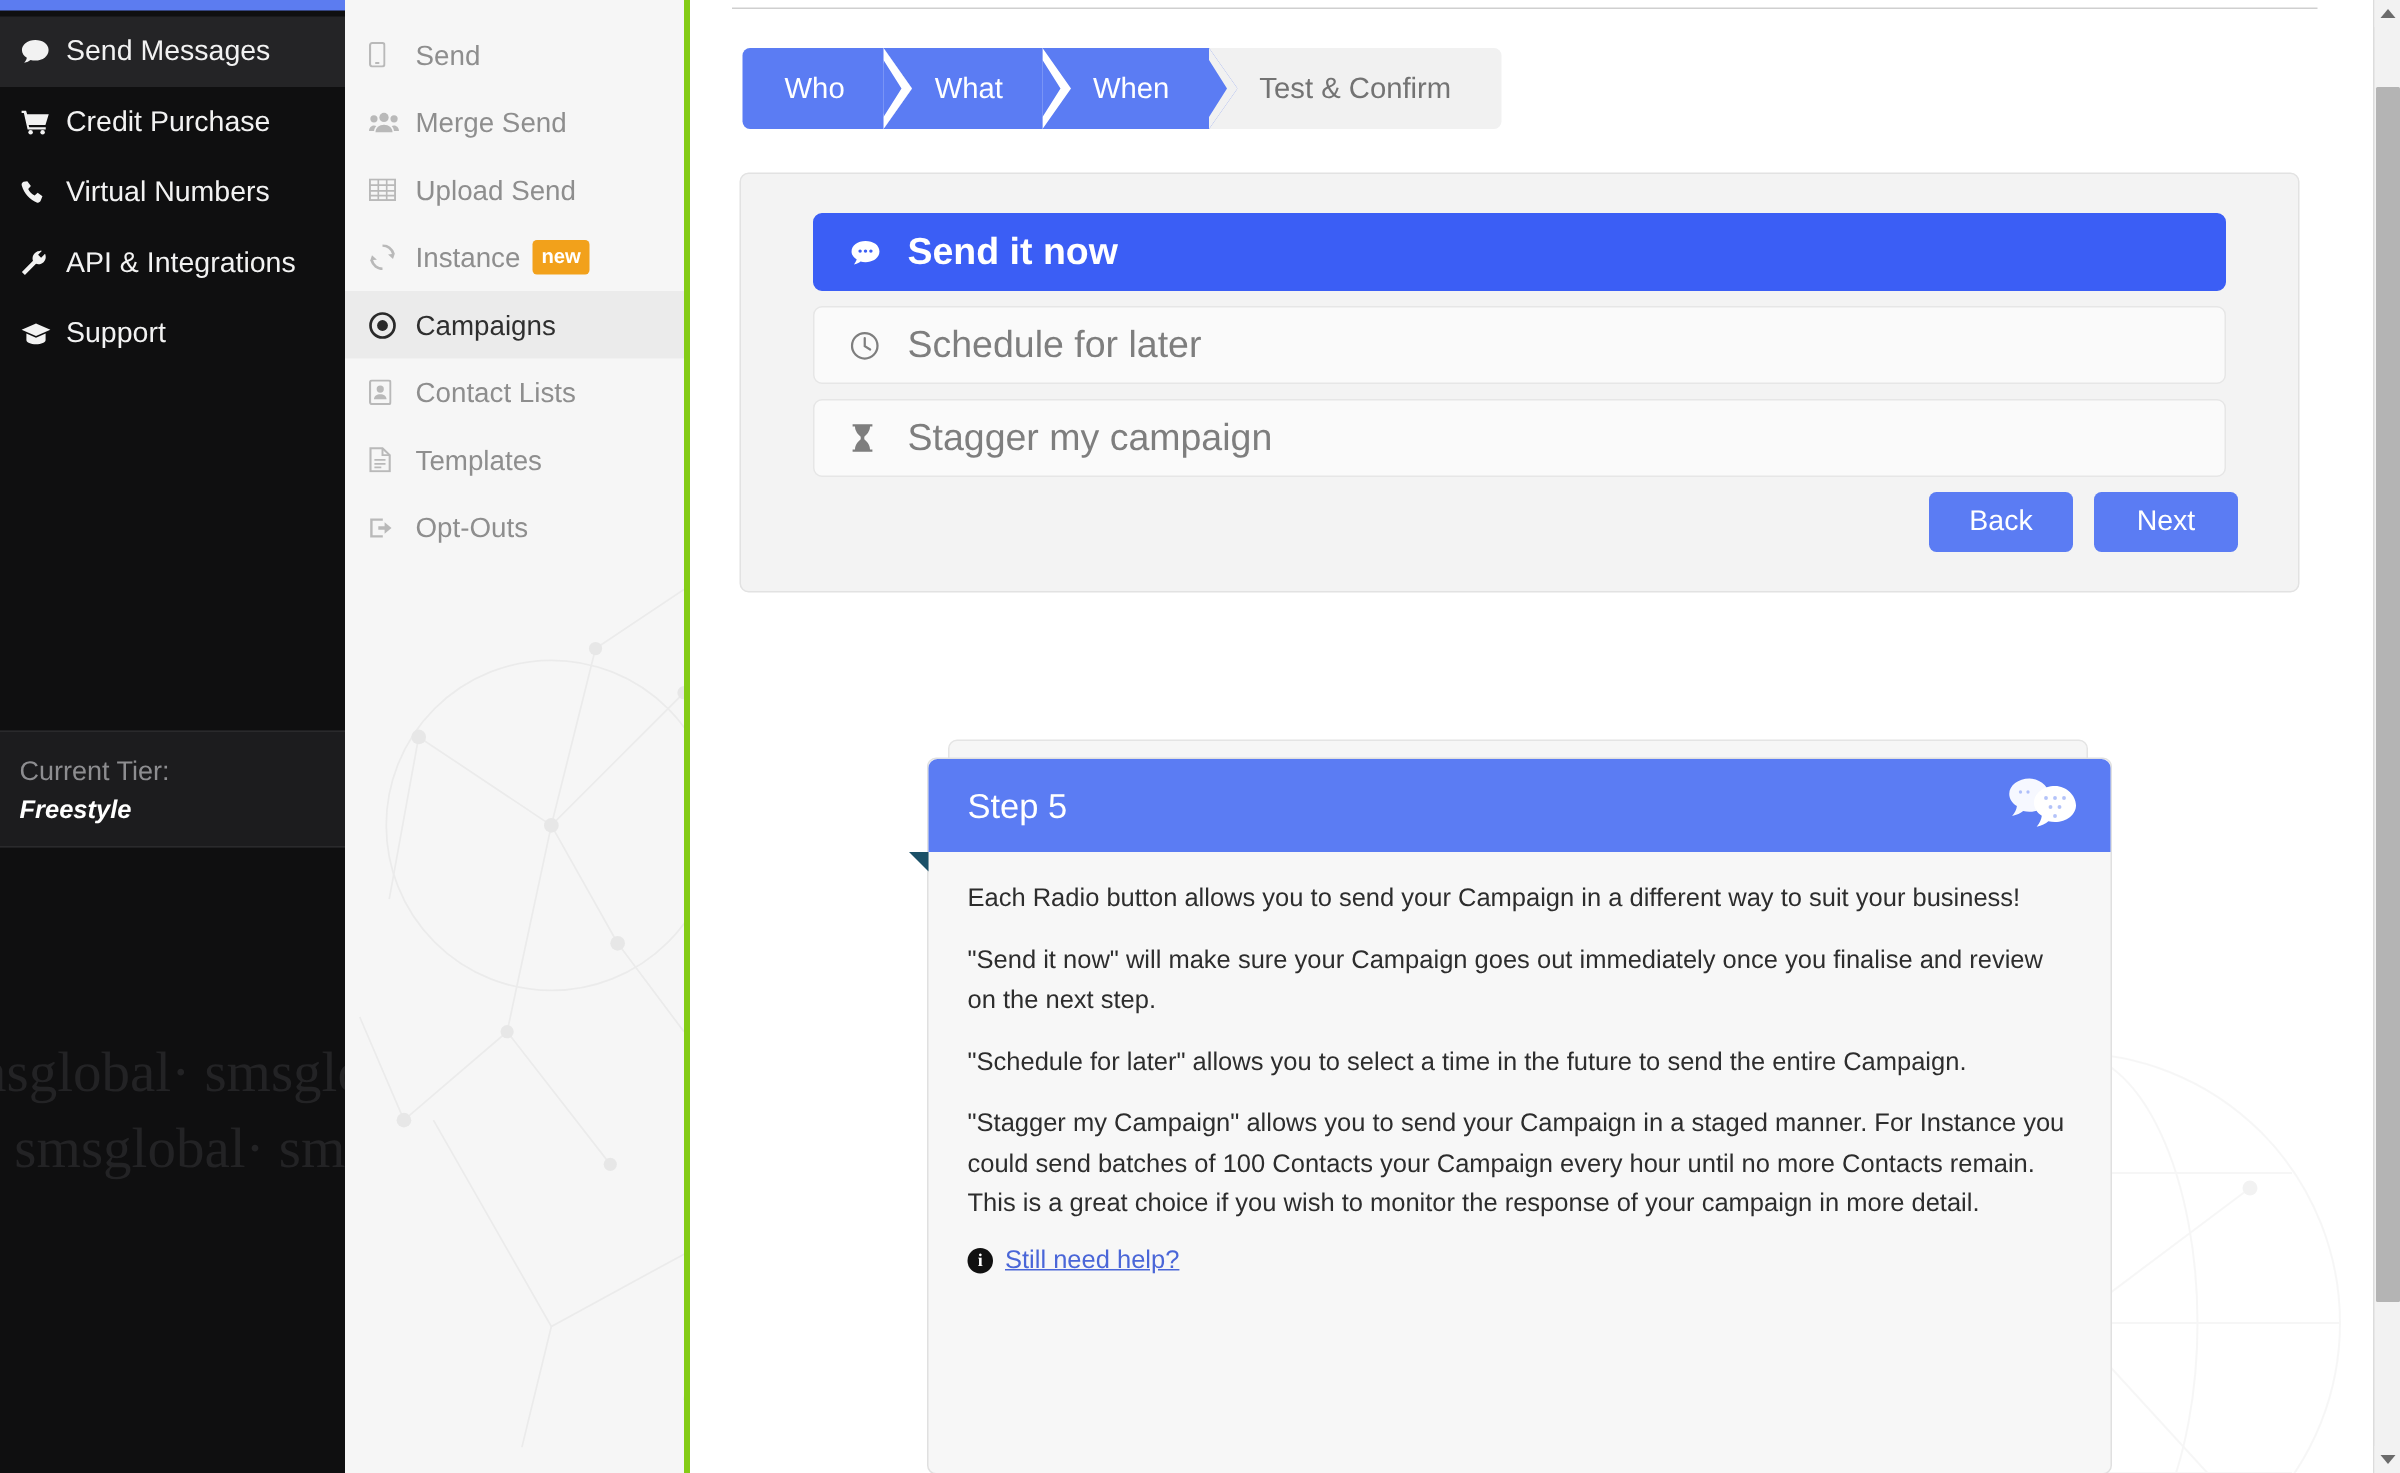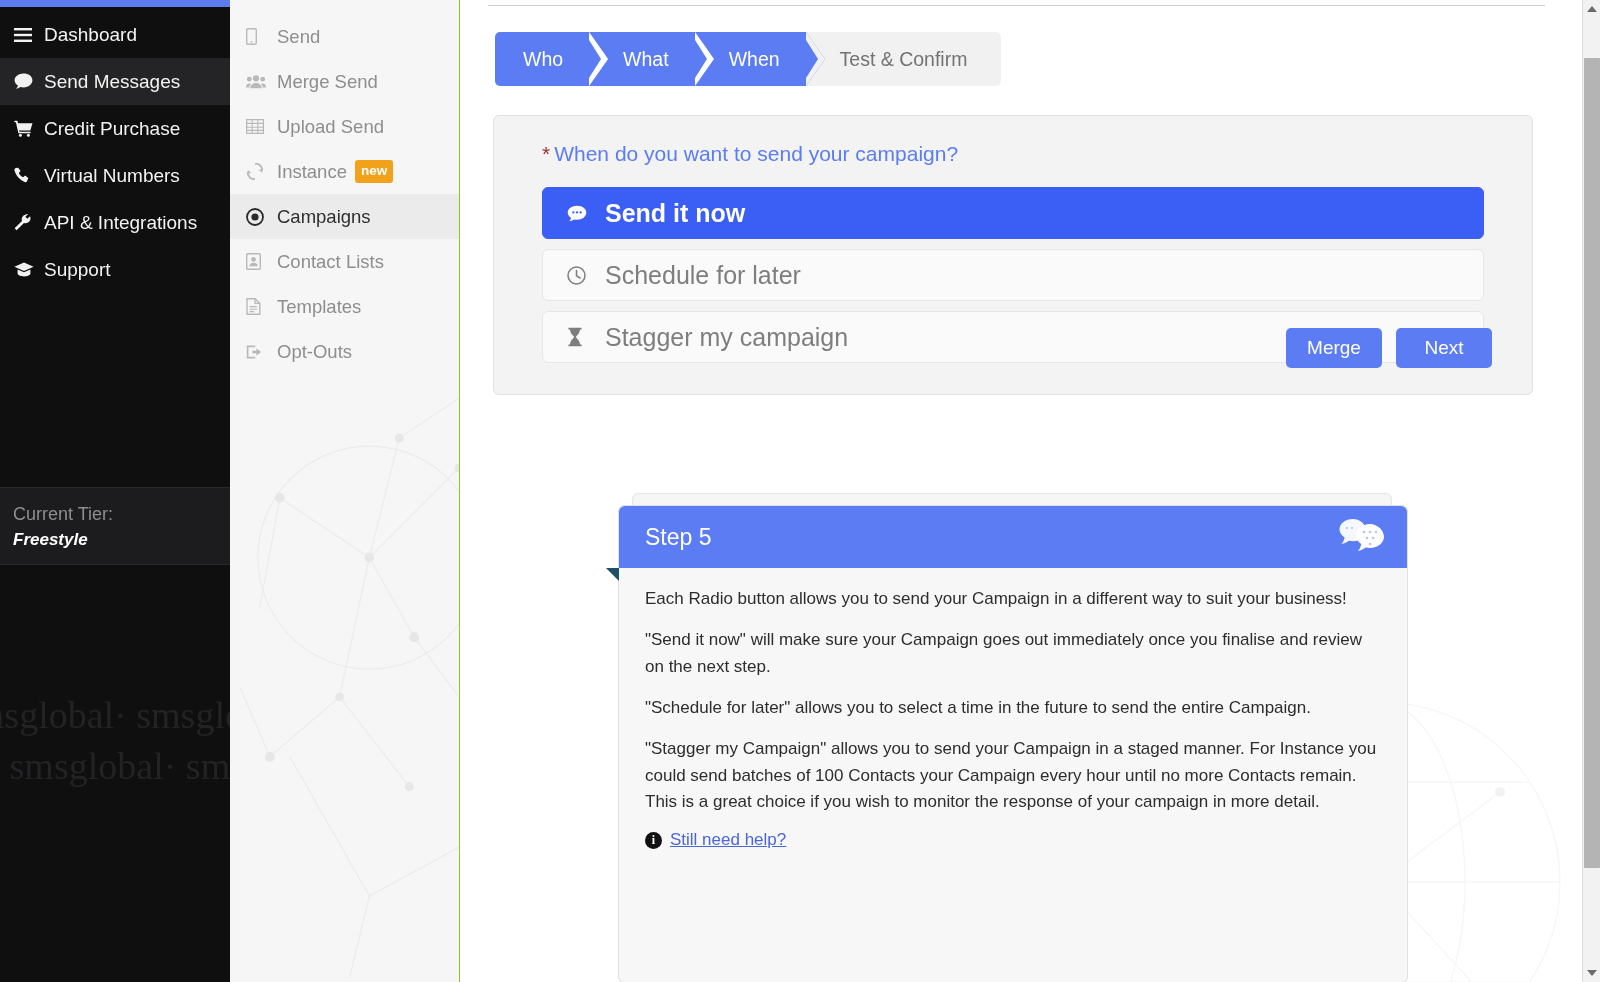--- a/index.html
+++ b/index.html
@@ -68,21 +68,21 @@
   }
   .tier-label { color: #8d8d90; font-size: 18px; line-height: 1.45; }
   .tier-value { color: #ffffff; font-size: 17px; font-style: italic; font-weight: bold; line-height: 1.5; }
 
   
   .submenu {
     position: relative;
     width: 230px; height: 982px;
     flex: 0 0 230px;
     background: #f6f6f6;
-    border-right: 1px solid #84cc16;
+    border-right: 4px solid #84cc16;
     overflow: hidden;
   }
   .submenu-bg {
     position: absolute; inset: 0;
     opacity: 0.55;
     pointer-events: none;
   }
   .submenu-list { position: relative; z-index: 2; padding-top: 14px; }
   .sub-item {
     display: flex; align-items: center;
@@ -337,30 +337,20 @@
 </head>
 <body>
 
 <div class="app">
 
   <aside class="sidebar">
     <div class="sidebar-topbar"></div>
 
     <nav class="nav-list">
 
-      <div class="nav-item">
-        <span class="ico">
-          <svg width="18" height="14" viewBox="0 0 18 14">
-              <rect x="0" y="0" width="18" height="2.4" fill="currentColor"></rect>
-              <rect x="0" y="5.8" width="18" height="2.4" fill="currentColor"></rect>
-              <rect x="0" y="11.6" width="18" height="2.4" fill="currentColor"></rect>
-            </svg>
-        </span>
-        <span class="nav-label">Dashboard</span>
-      </div>
 
       <div class="nav-item active">
         <span class="ico">
           <svg width="19" height="17" viewBox="0 0 19 17">
               <path d="M9.5 0.6C4.5 0.6 0.6 3.6 0.6 7.3c0 2.1 1.3 4 3.3 5.2-0.2 1-0.8 2.3-1.8 3.3 1.8-0.3 3.3-1 4.3-1.8 1 0.3 2 0.4 3.1 0.4 5 0 8.9-3 8.9-7.1S14.5 0.6 9.5 0.6z" fill="currentColor"></path>
             </svg>
         </span>
         <span class="nav-label">Send Messages</span>
       </div>
 
@@ -568,23 +558,20 @@
             <path d="M0 0 L19 27 L0 54 Z" fill="#5b7cf3"></path>
             <path d="M0 0 L19 27 L0 54 L0 46 L12 27 L0 8 Z" fill="#f1f1f1"></path>
           </svg>
       </div>
       <div class="step pending">
         <span>Test &amp; Confirm</span>
       </div>
     </div>
 
     <section class="card">
-      <div class="question">
-        <span class="req">*</span><span>When do you want to send your campaign?</span>
-      </div>
 
       <div class="radio-opt selected">
         <span class="ico">
           <svg width="20" height="17" viewBox="0 0 20 17">
               <path d="M10 0.7C4.8 0.7 0.7 3.8 0.7 7.6c0 2.1 1.3 4 3.4 5.3-0.2 1.1-0.9 2.4-1.9 3.4 1.9-0.3 3.5-1 4.5-1.9 1 0.3 2.1 0.4 3.3 0.4 5.2 0 9.3-3.1 9.3-7.2S15.2 0.7 10 0.7z" fill="currentColor"></path>
               <g fill="#3b5ef5">
                 <circle cx="6.4" cy="7.4" r="1.15"></circle>
                 <circle cx="10" cy="7.4" r="1.15"></circle>
                 <circle cx="13.6" cy="7.4" r="1.15"></circle>
               </g>
@@ -607,21 +594,21 @@
         <span class="ico">
           <svg width="16" height="20" viewBox="0 0 16 20">
               <path d="M1.4 0.8h13.2v1.6H13c0 3-2 5.3-3.8 6.8v1.6c1.8 1.5 3.8 3.8 3.8 6.8h1.6v1.6H1.4v-1.6H3c0-3 2-5.3 3.8-6.8V9.2C5 7.7 3 5.4 3 2.4H1.4z" fill="currentColor"></path>
               <path d="M8 11.4c1.3 1.1 2.8 2.8 3.2 5H4.8c0.4-2.2 1.9-3.9 3.2-5z" fill="currentColor"></path>
             </svg>
         </span>
         <span>Stagger my campaign</span>
       </div>
 
       <div class="card-actions">
-        <button class="btn">Merge</button>
+        <button class="btn">Back</button>
         <button class="btn">Next</button>
       </div>
     </section>
 
     <div class="tip-shadow"></div>
 
     <div class="tip">
       <div class="tip-head">
         <span class="tip-title">Step 5</span>
         <span class="tip-head-ico">

